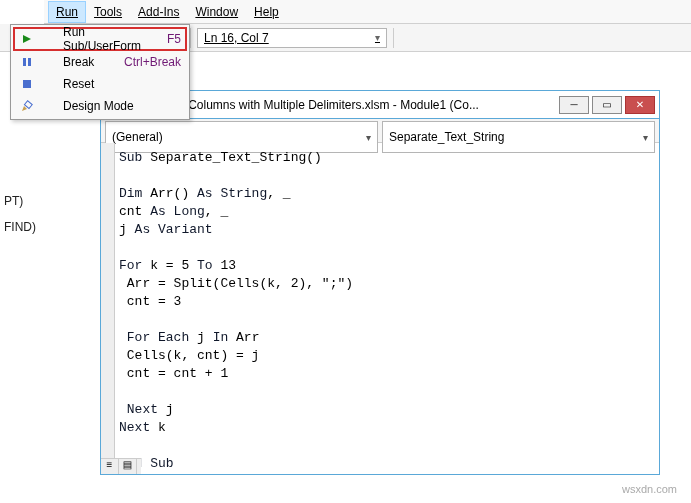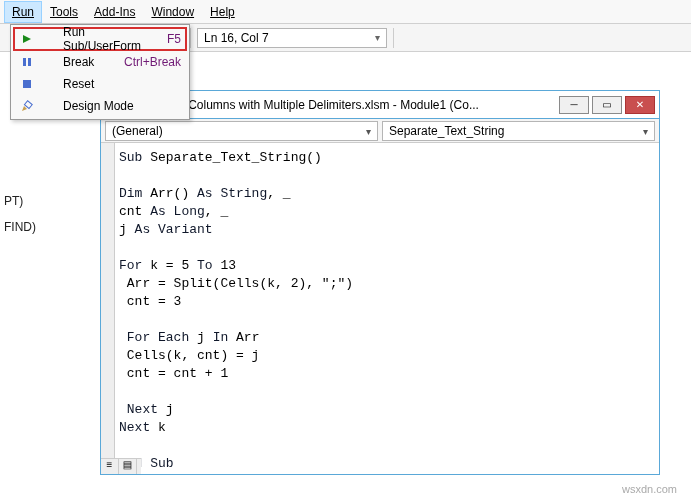--- a/index.html
+++ b/index.html
@@ -12,39 +12,41 @@
   overflow: hidden;
   position: relative;
 }
 .menubar {
   display: flex;
   height: 24px;
   align-items: center;
   padding: 0 4px;
   border-bottom: 1px solid #d0d0d0;
   background: #f8f8f8;
+  margin-left: 44px;
 }
 .menubar-item {
   padding: 4px 8px;
   cursor: default;
 }
 .menubar-item.active {
   background: #cce8ff;
   border: 1px solid #99d1ff;
   padding: 3px 7px;
 }
 .menubar-item .u { text-decoration: underline; }
 .toolbar {
   display: flex;
   height: 28px;
   align-items: center;
   border-bottom: 1px solid #d0d0d0;
   background: #f5f5f5;
   padding: 0 4px;
   gap: 2px;
+  text-decoration: underline;
 }
 .toolbar .sep { width: 1px; height: 20px; background: #ccc; margin: 0 4px; }
 .toolbar .spacer { flex: 0 0 auto; width: 180px; }
 .statusbox {
   flex: 0 0 190px;
   border: 1px solid #b5b5b5;
   background: #fff;
   height: 20px;
   line-height: 18px;
   padding: 0 6px;
@@ -127,21 +129,21 @@
   display: flex;
   border-bottom: 1px solid #ccc;
   background: #f5f5f5;
   padding: 2px 4px;
   gap: 4px;
 }
 .cw-sel {
   flex: 1;
   border: 1px solid #b5b5b5;
   background: #fff;
-  height: 20px;
+  height: 32px;
   display: flex;
   align-items: center;
   justify-content: space-between;
   padding: 0 6px;
   font-size: 12px;
 }
 .cw-sel .arrow { color: #555; font-size: 10px; }
 .code-area {
   position: relative;
   height: calc(100% - 52px);

